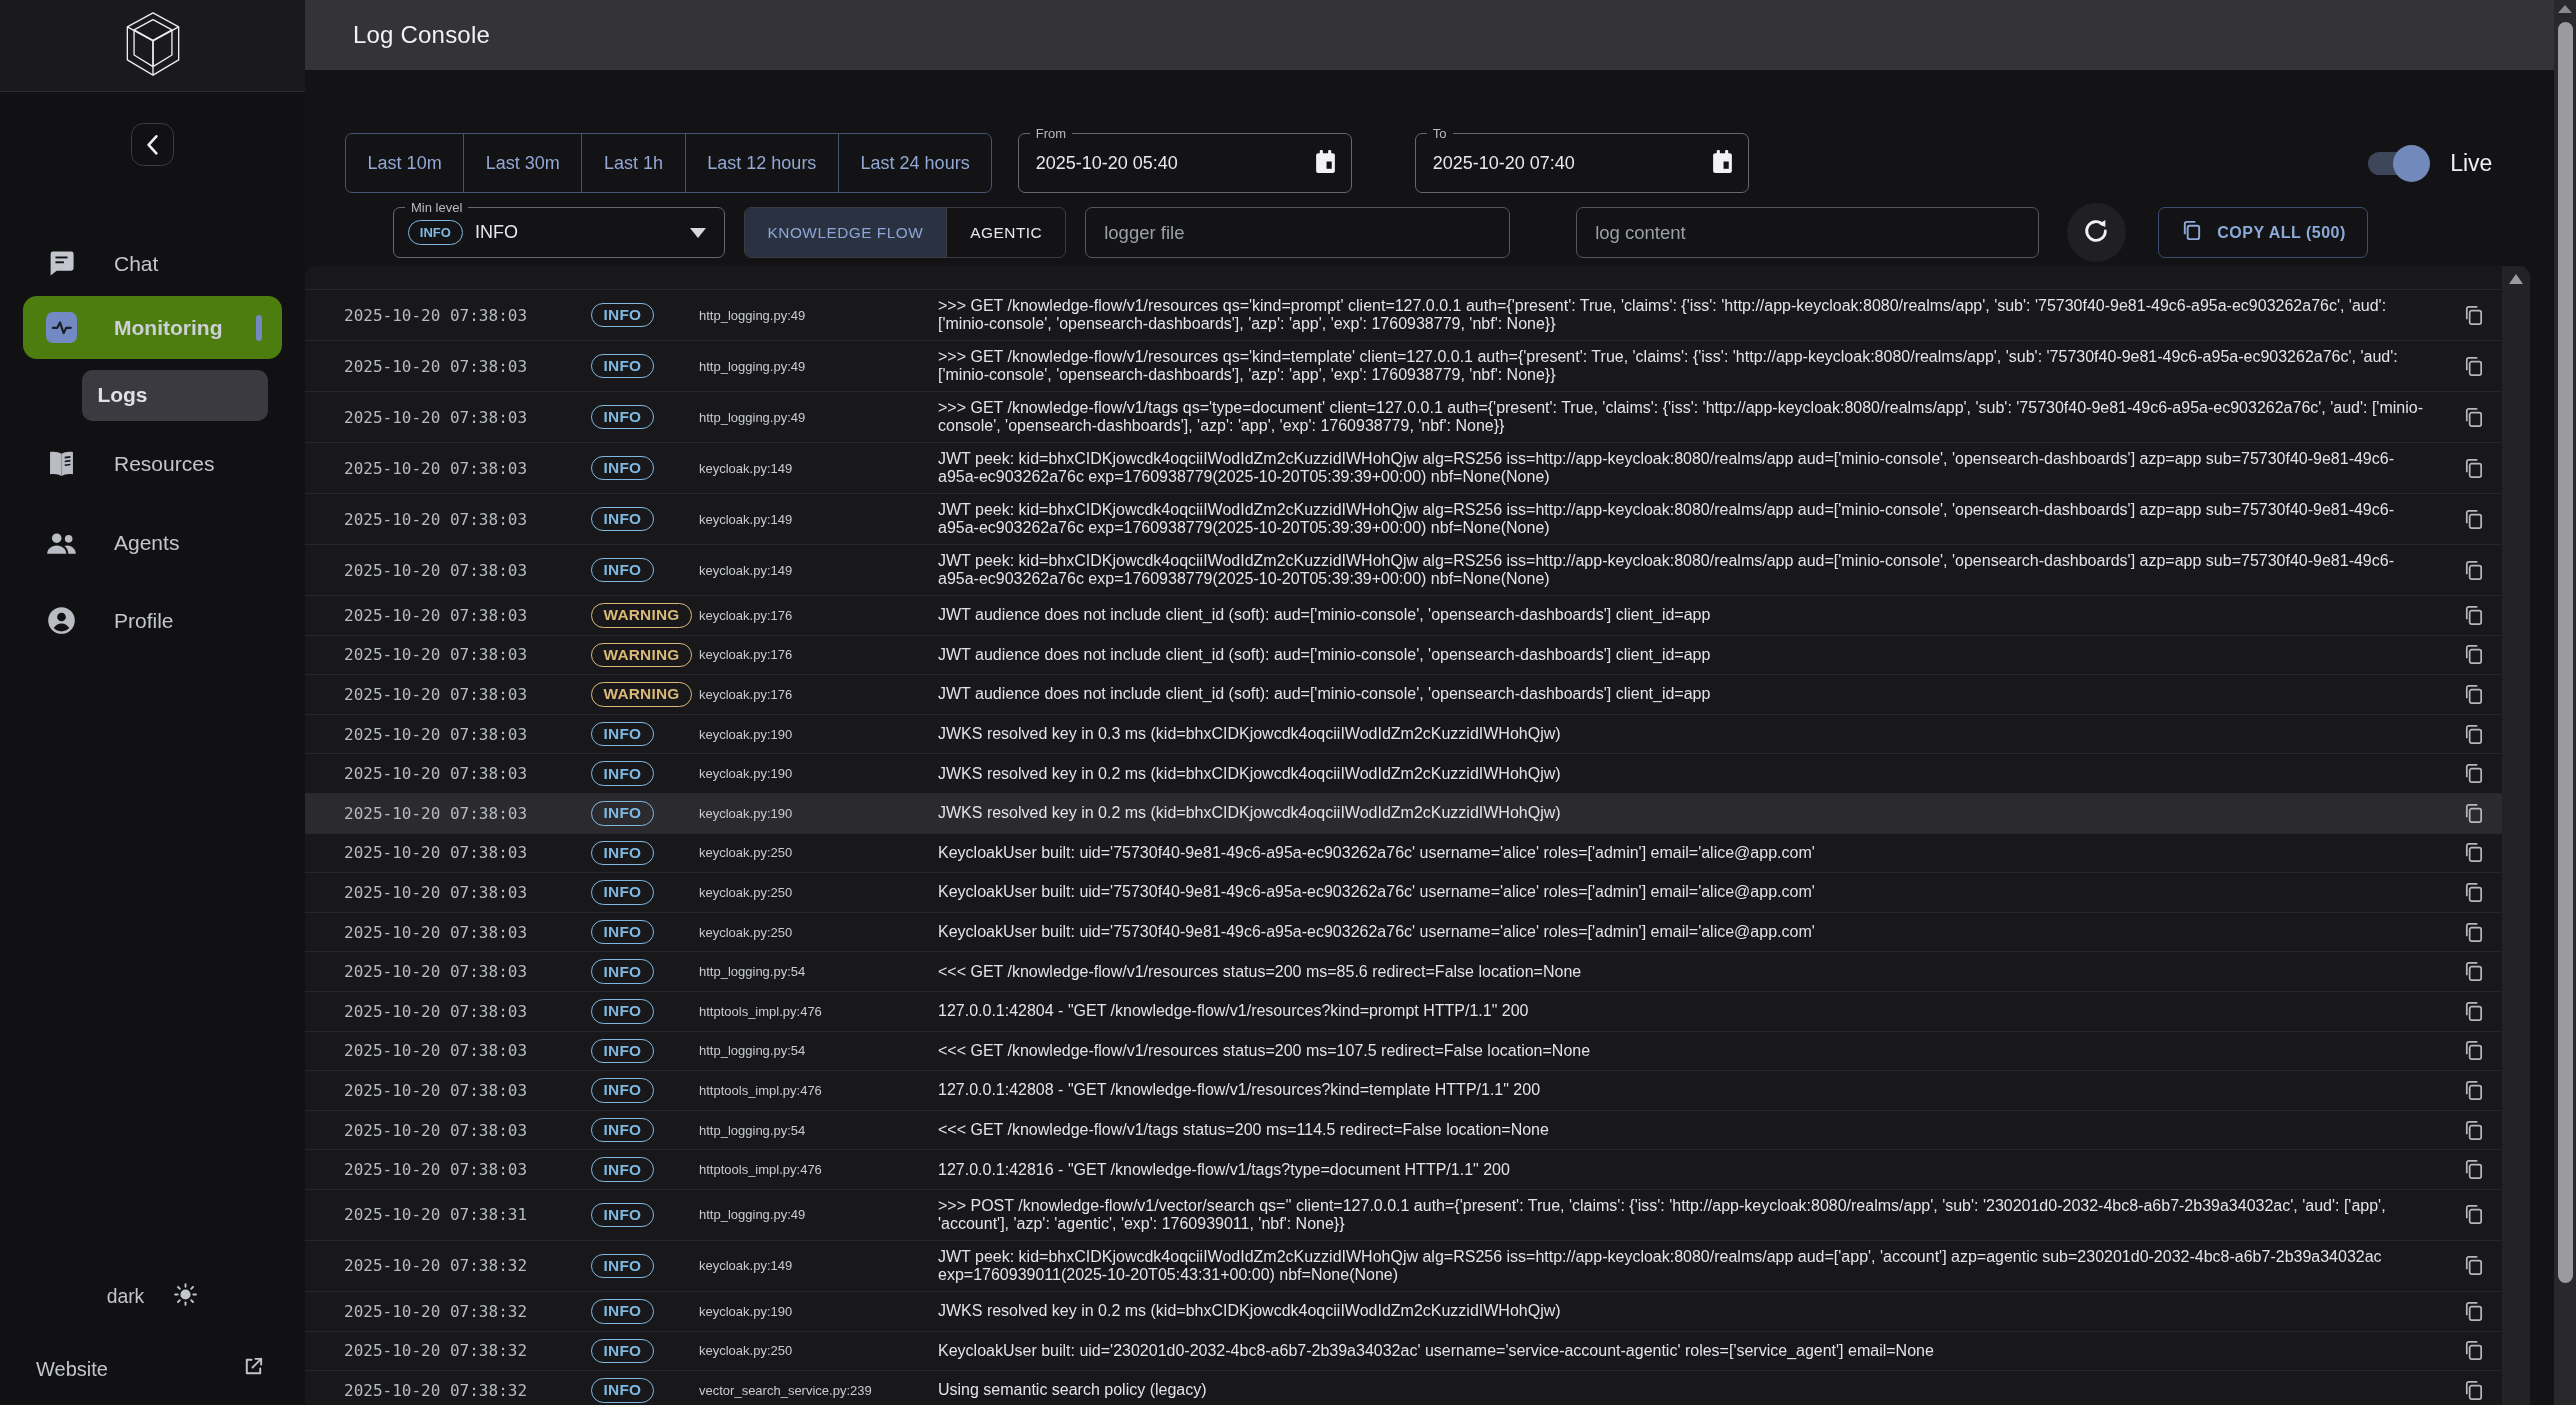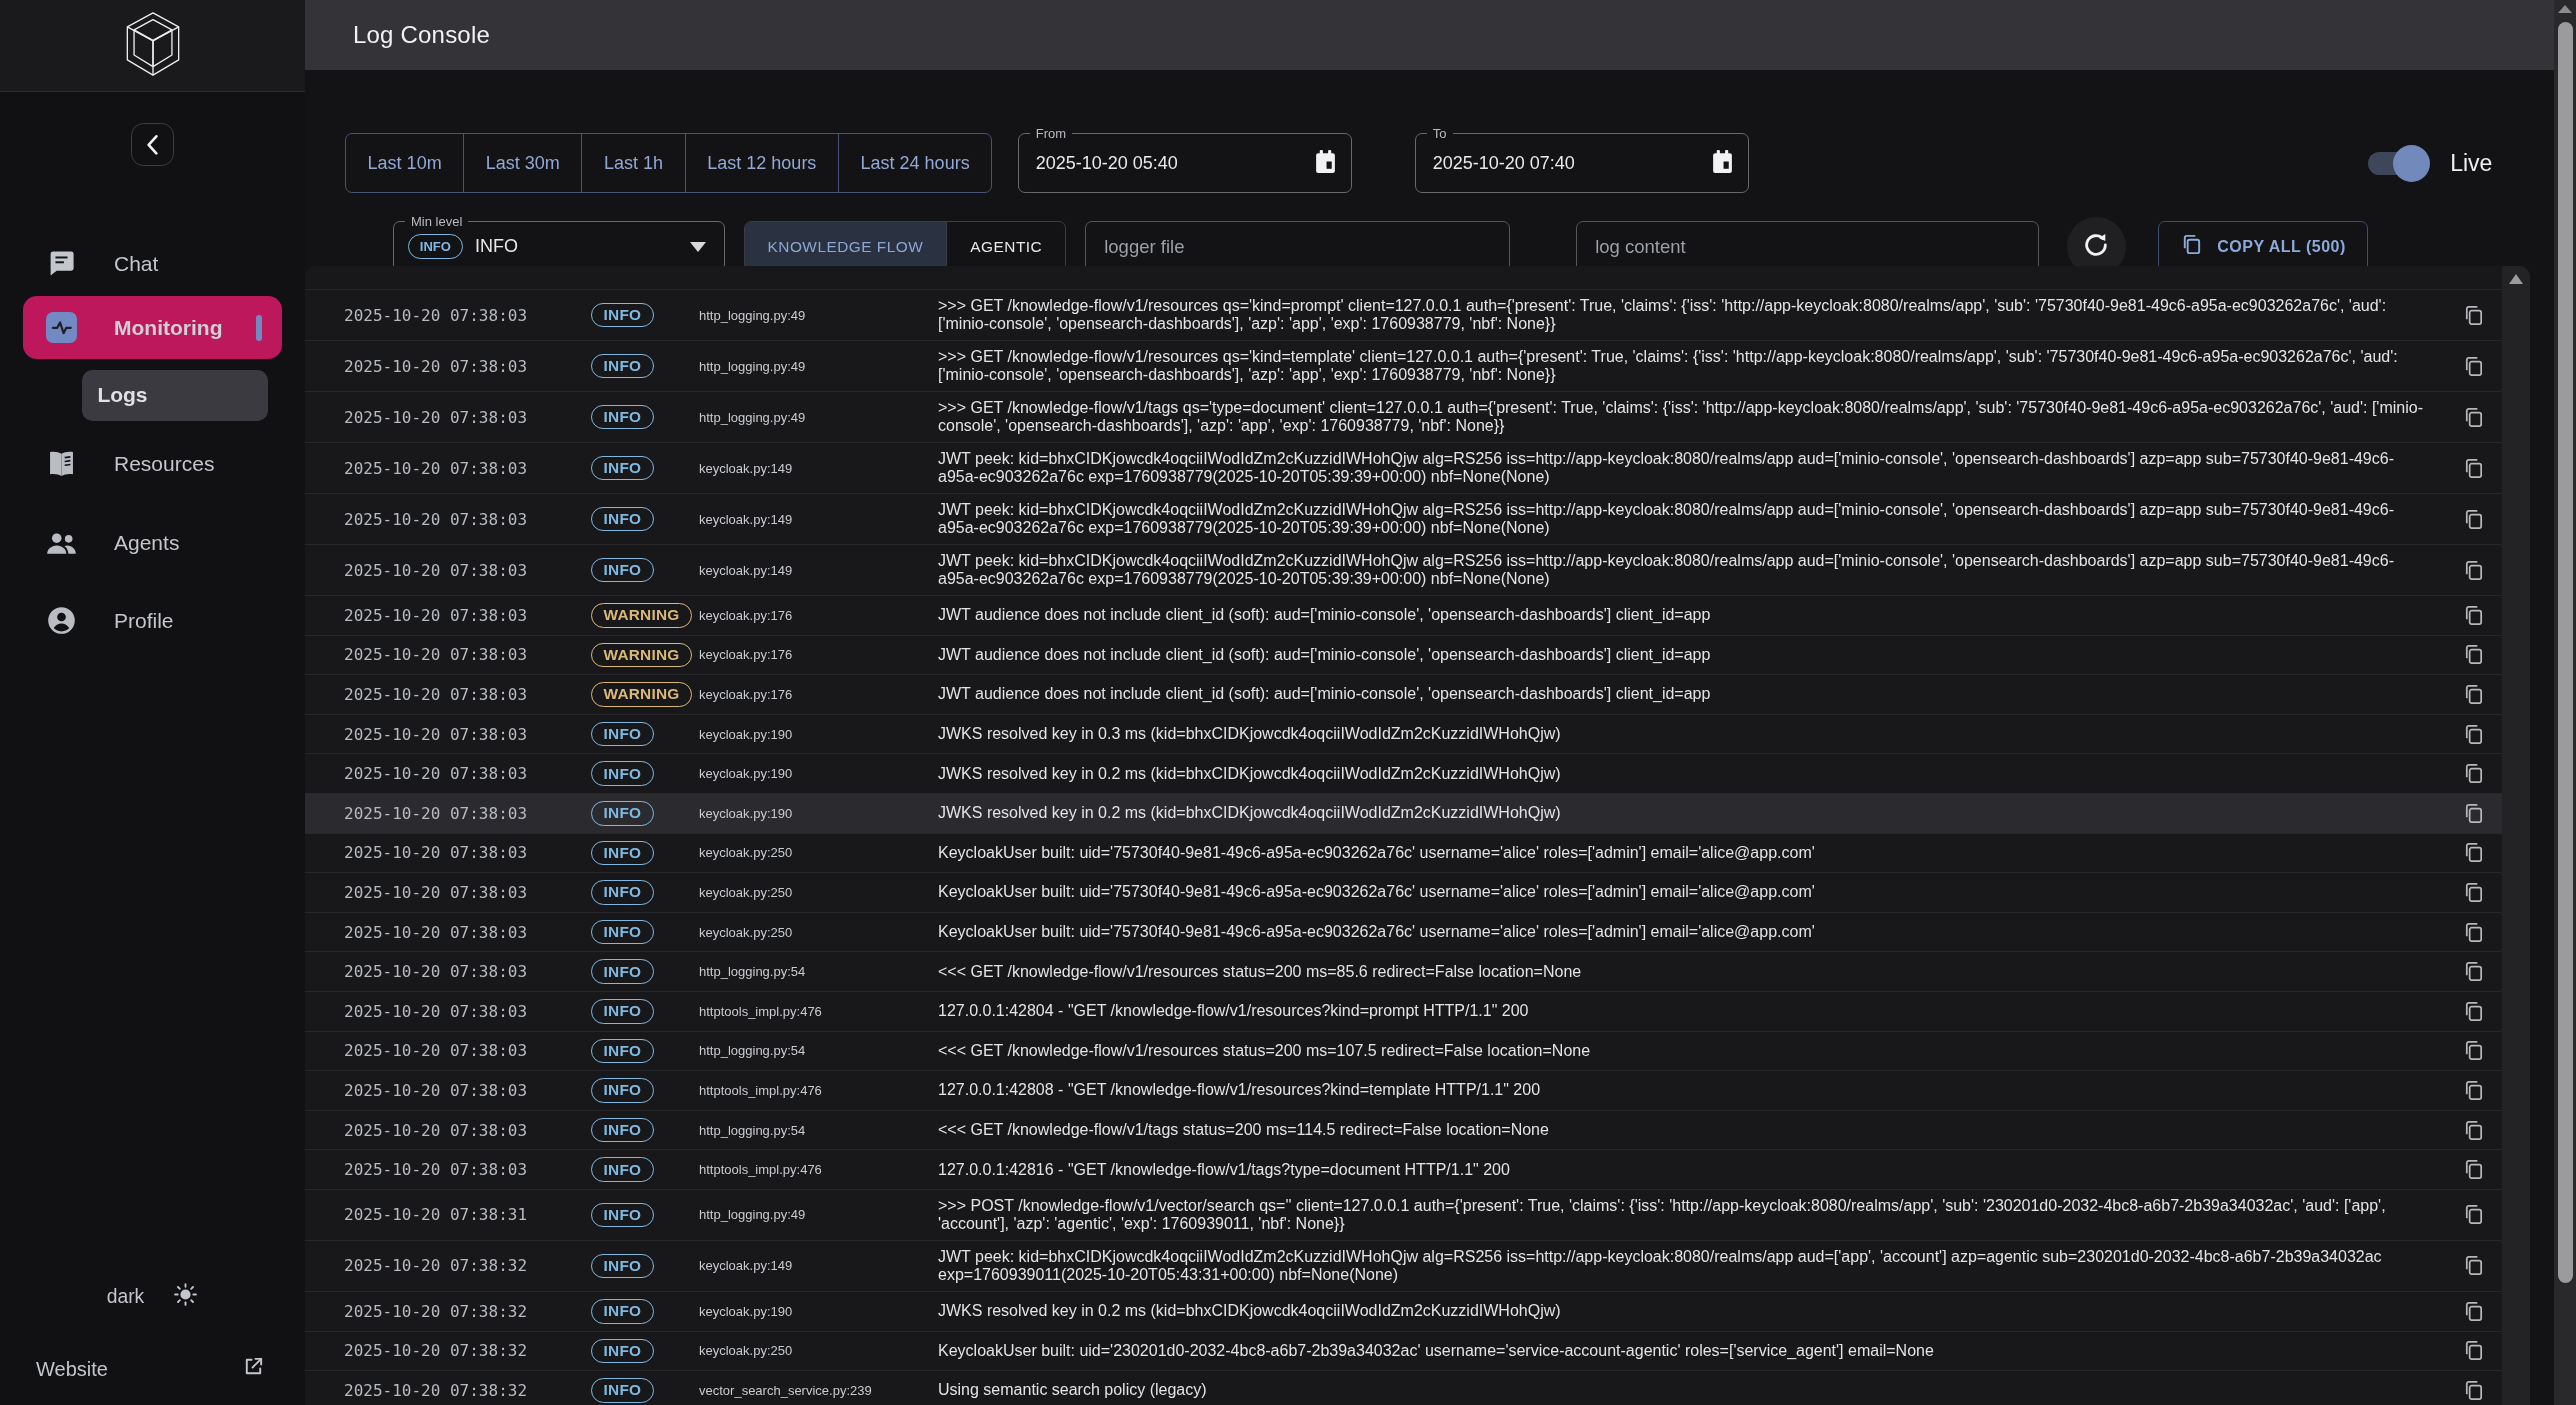--- a/index.html
+++ b/index.html
@@ -9,21 +9,21 @@
 
   
   .sidebar { position:absolute; left:0; top:0; width:305px; height:100%; }
   .side-top { height:91px; background:#1a1a1c; display:flex; align-items:center; justify-content:center; }
   .side-body { height:calc(100% - 91px); background:#111113; border-top:0.8px solid #2c2c2f; display:flex; flex-direction:column; }
   .collapse-btn { width:43px; height:43px; margin:31px auto 0 auto; border:1.2px solid #3d3d42; border-radius:12.4px;
     display:flex; align-items:center; justify-content:center; background:transparent; cursor:pointer; }
   .nav { margin-top:68px; display:flex; flex-direction:column; }
   .nav-item { display:flex; align-items:center; height:59px; padding-left:46px; gap:37px; color:#c3c6cc; font-size:21px; cursor:pointer; }
   .nav-item .ico { width:31px; display:flex; justify-content:center; }
-  .nav-item.selected { background:#be185d; border-radius:14px; margin:3.1px 23px; height:63px; padding-left:23px; position:relative; }
+  .nav-item.selected { background:#4d7c0f; border-radius:14px; margin:3.1px 23px; height:63px; padding-left:23px; position:relative; }
   .nav-item.selected .label { color:#ccd0d8; font-weight:600; }
   .sel-bar { position:absolute; right:20px; top:50%; transform:translateY(-50%); width:6.2px; height:26px; border-radius:3.9px; background:#7289c4; }
   .mon-ico { width:31px; height:31px; border-radius:7px; background:#7289c4; display:flex; align-items:center; justify-content:center; }
   .subnav { display:flex; flex-direction:column; margin-top:4.6px; }
   .subnav-item { height:48px; display:flex; align-items:center; padding-left:97px; color:#b9bcc3; font-size:20px; cursor:pointer; }
   .subnav-item.selected { background:#3a3a40; border-radius:10.8px; margin:3.1px 37px 3.1px 82px; padding-left:15.4px; height:51px; }
   .subnav-item.selected span { font-weight:700; color:#dfe1e5; font-size:21px; }
   .side-spacer { flex:1; }
   .theme-row { display:flex; align-items:center; justify-content:center; gap:29px; color:#c3c6cc; font-size:19.3px; margin-bottom:43px; }
   .website-row { display:flex; align-items:center; justify-content:space-between; padding:0 40px 0 36px; color:#c3c6cc; font-size:20px; margin-bottom:21.6px; }
@@ -45,21 +45,21 @@
   .outlined-field .fvalue { padding-left:17px; color:#e9e9eb; font-size:18px; }
   .outlined-field .cal { position:absolute; right:14px; top:50%; transform:translateY(-50%); cursor:pointer; }
   .field-from { width:334px; margin-left:25.5px; }
   .field-to { width:334px; margin-left:63px; }
 
   .live-wrap { margin-left:auto; margin-right:62px; display:flex; align-items:center; gap:25px; height:60px; }
   .switch { position:relative; width:57px; height:23px; border-radius:11.6px; background:#3d4759; cursor:pointer; }
   .switch .knob { position:absolute; right:-4.6px; top:-7px; width:37px; height:37px; border-radius:50%; background:#7289bc; }
   .live-label { color:#f0f0f2; font-size:23px; }
 
-  .frow2 { margin-top:28px; display:flex; align-items:flex-start; height:51px;padding-left:48px; }
+  .frow2 { margin-top:14px; display:flex; align-items:flex-start; height:51px;padding-left:48px; }
   .minlevel { width:332px; height:51px; position:relative; border:1.2px solid #67686d; border-radius:7px;
     display:flex; align-items:center; cursor:pointer; }
   .minlevel .flabel { position:absolute; top:-8.5px; left:10.8px; background:#131315; padding:0 6.2px; font-size:13px; color:#b7bac0; }
   .chip { margin-left:14px; border:1.2px solid #7fb8e0; color:#7fb8e0; border-radius:772px; padding:3.9px 10.8px; font-size:13px; font-weight:700; }
   .minlevel .mval { margin-left:12.4px; color:#e9e9eb; font-size:18px; }
   .caret { margin-left:auto; margin-right:18.5px; width:0; height:0; border-left:8.5px solid transparent; border-right:8.5px solid transparent; border-top:10.8px solid #d8d8da; }
 
   .seg-group { margin-left:18.5px; display:flex; height:51px; border:0.8px solid #3c3d42; border-radius:7px; overflow:hidden; }
   .seg { display:flex; align-items:center; padding:0 23px; font-size:15.4px; letter-spacing:0.5px; cursor:pointer; font-weight:500; }
   .seg.on { background:#2a3140; color:#8ea6d6; }

